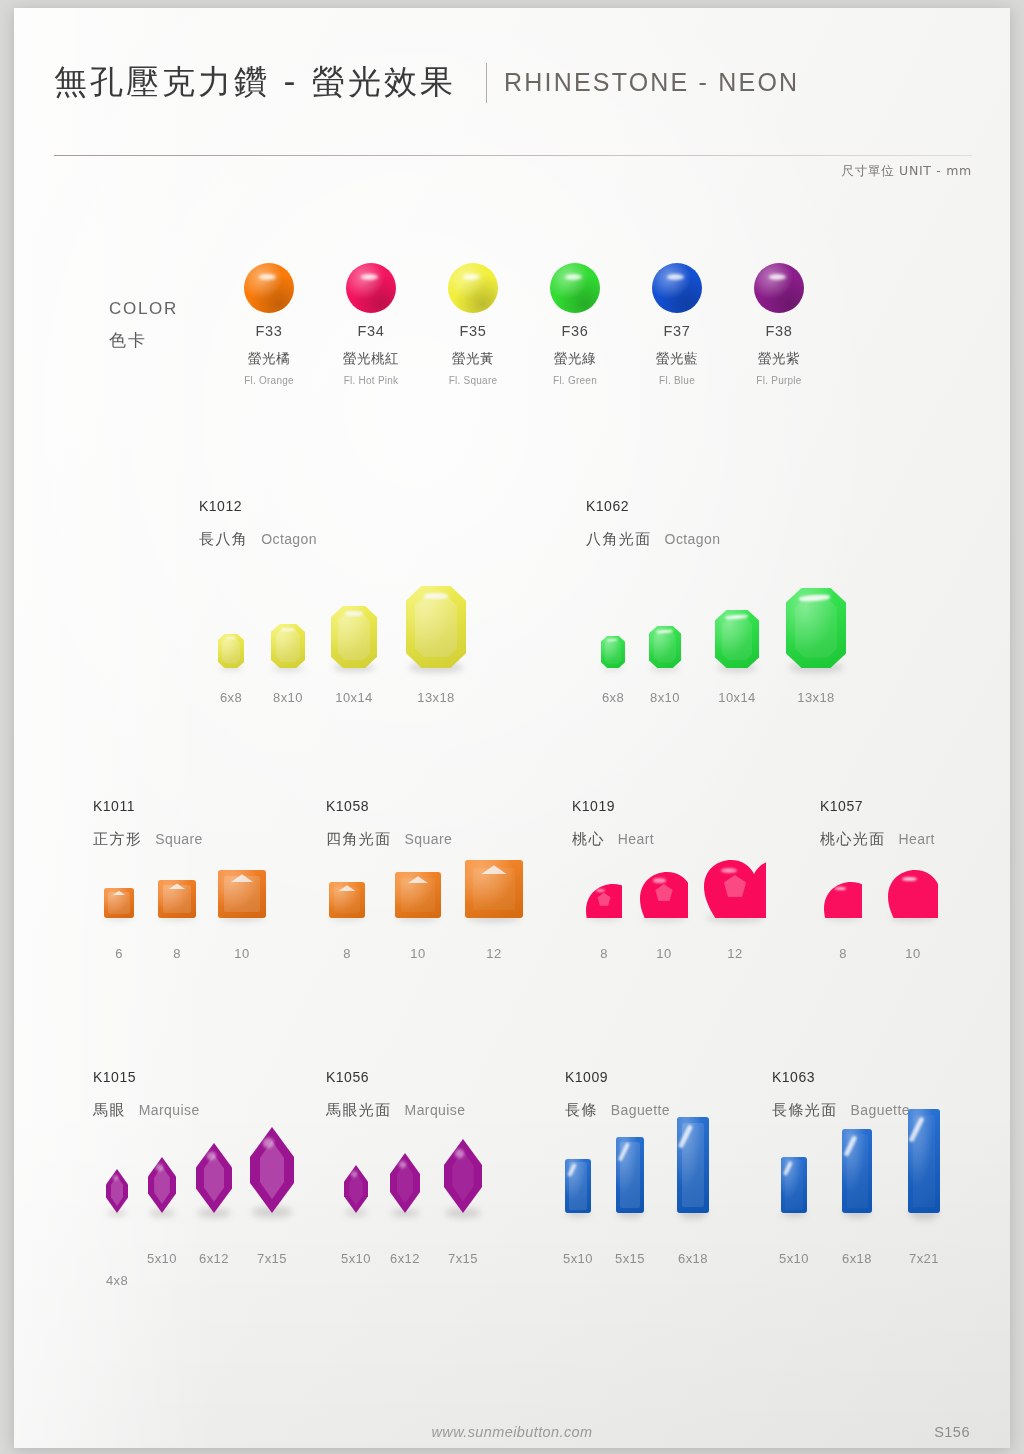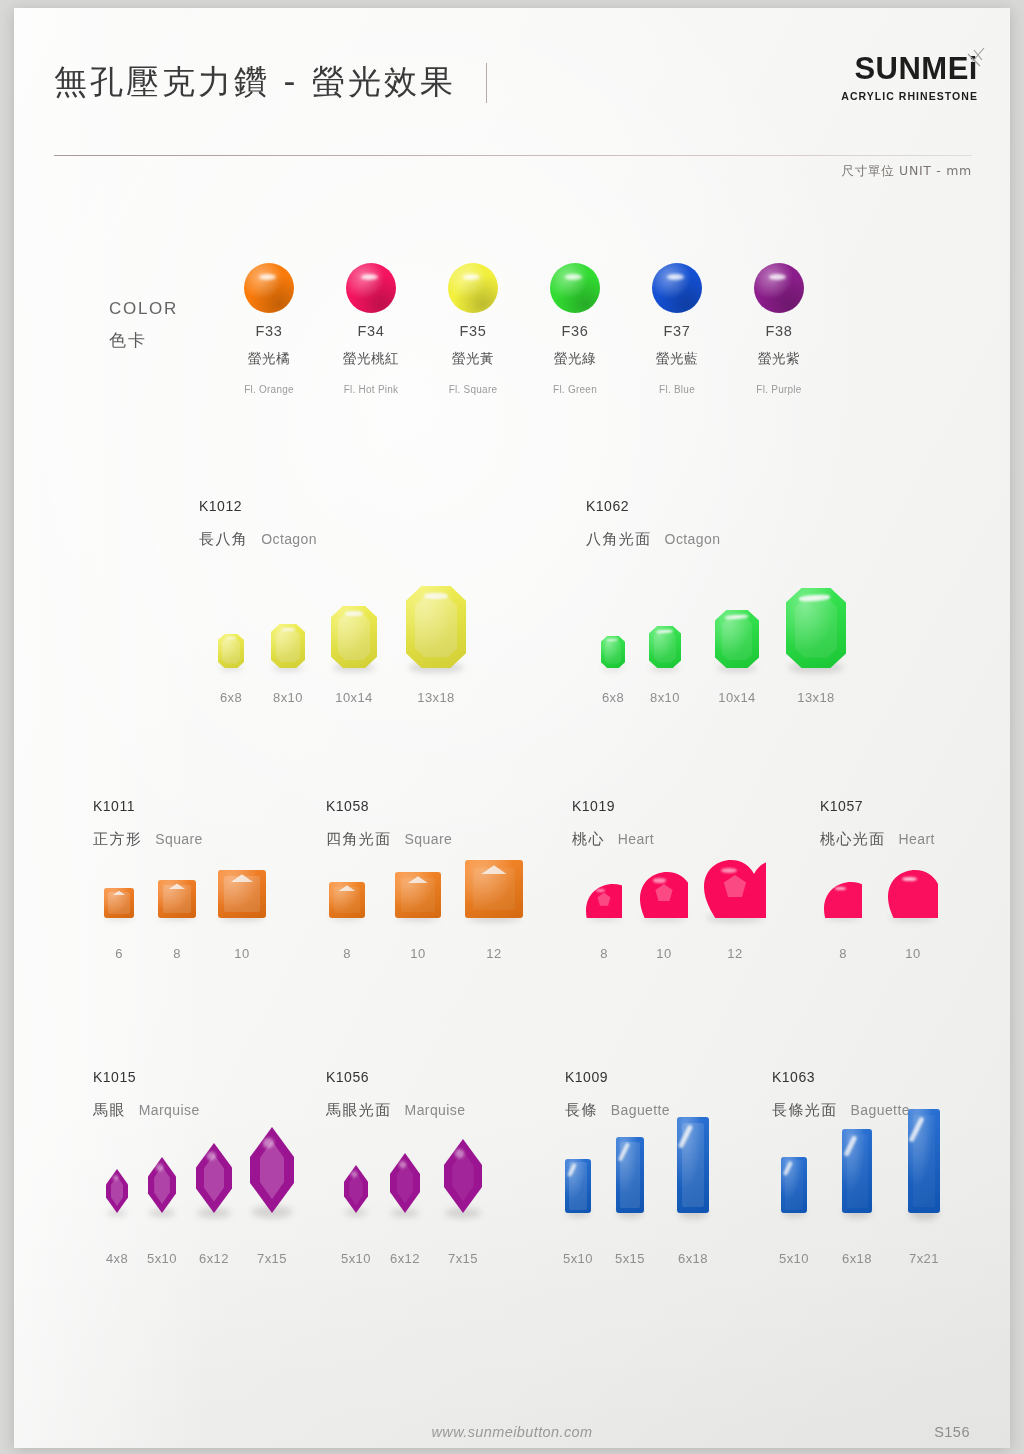--- a/index.html
+++ b/index.html
@@ -95,21 +95,21 @@
   .bead::after {
     content: ""; position: absolute; inset: 0; border-radius: 50%;
     background: radial-gradient(circle at 34% 28%, rgba(255,255,255,.40), rgba(255,255,255,0) 45%),
                 radial-gradient(circle at 70% 82%, rgba(0,0,0,.22), rgba(0,0,0,0) 55%);
   }
   .sw-code { font-size: 14.5px; color: #4a4a4a; letter-spacing: .6px; margin-top: 10px; }
   .sw-cn {
     font-size: 13.5px; color: #4e4e4e; margin-top: 11px; letter-spacing: .5px;
     font-family: "DejaVu Sans", sans-serif;
   }
-  .sw-en { font-size: 10px; color: #9b9b9b; margin-top: 16px; letter-spacing: .25px; }
+  .sw-en { font-size: 10px; color: #9b9b9b; margin-top: 7px; letter-spacing: .25px; }
 
   
   .group { position: absolute; }
   .g-code {
     font-size: 14px; color: #333; letter-spacing: .5px; font-weight: 400;
     font-family: "Liberation Sans", sans-serif;
   }
   .g-names { margin-top: 16px; white-space: nowrap; }
   .g-cn {
     font-size: 15px; color: #555; letter-spacing: 1.4px;
@@ -240,28 +240,22 @@
   }
 </style>
 </head>
 <body>
 
 <div id="page">
 
   <div id="header" class="layer">
     <div class="title-cn">無孔壓克力鑽 - 螢光效果</div>
     <div class="title-sep"></div>
-
-    <div id="logo">
-      <div class="logo-word">SUNMEi</div>
-      <svg class="logo-spark" viewBox="0 0 40 40">
-        <path d="M26 16 L38 2 M28 4 L36 14 M22 8 L34 20" stroke="#9a9a9a" stroke-width="1.1" fill="none"></path>
-      </svg>
-      <div class="logo-sub">ACRYLIC RHINESTONE</div>
-    </div>
+    <div class="title-en">RHINESTONE - NEON</div>
+
 
     <div class="hrule"></div>
     <div class="unit">尺寸單位 UNIT - mm</div>
   </div>
 
   <div id="colorcard" class="layer">
     <div class="cc-label">COLOR</div>
     <div class="cc-label-cn">色卡</div>
     <div id="swatches">
         <div class="swatch" style="left: 203px;">
@@ -527,21 +521,21 @@
       </div>
       <div class="cell" style="left: 58px; top: 1161px; width: 90px;">
         <span class="stone-wrap" style="width:22px;height:44px;">
           <span class="shadow" style="width:20px;height:6px;bottom:-3px;"></span>
           <span class="mq" style="width:22px;height:44px;display:block;">
             <span class="mpoint" style="background:#9B1491"></span>
             <span class="mfacet"></span>
             <span class="mgleam"></span>
           </span>
         </span>
-        <div class="size" style="margin-top:38px;">4x8</div>
+        <div class="size" style="margin-top:60px;">4x8</div>
       </div>
       <div class="cell" style="left: 103px; top: 1149px; width: 90px;">
         <span class="stone-wrap" style="width:28px;height:56px;">
           <span class="shadow" style="width:26px;height:8px;bottom:-4px;"></span>
           <span class="mq" style="width:28px;height:56px;display:block;">
             <span class="mpoint" style="background:#9B1491"></span>
             <span class="mfacet"></span>
             <span class="mgleam"></span>
           </span>
         </span>

